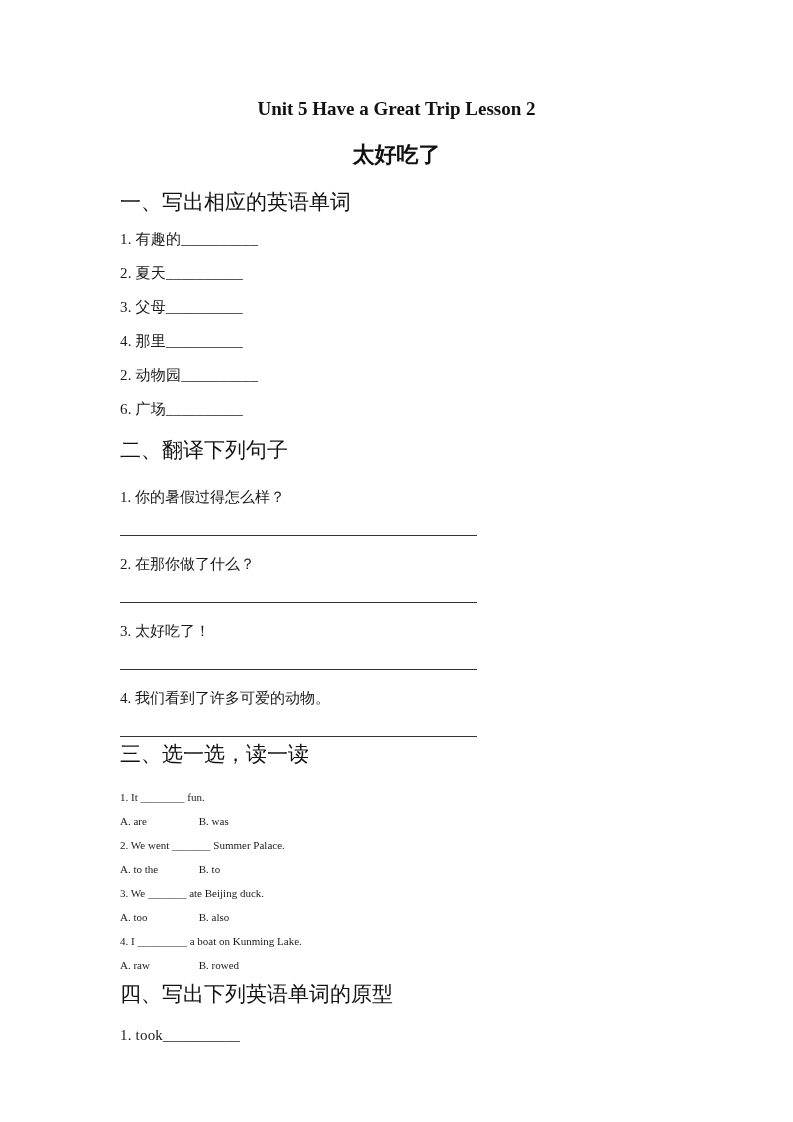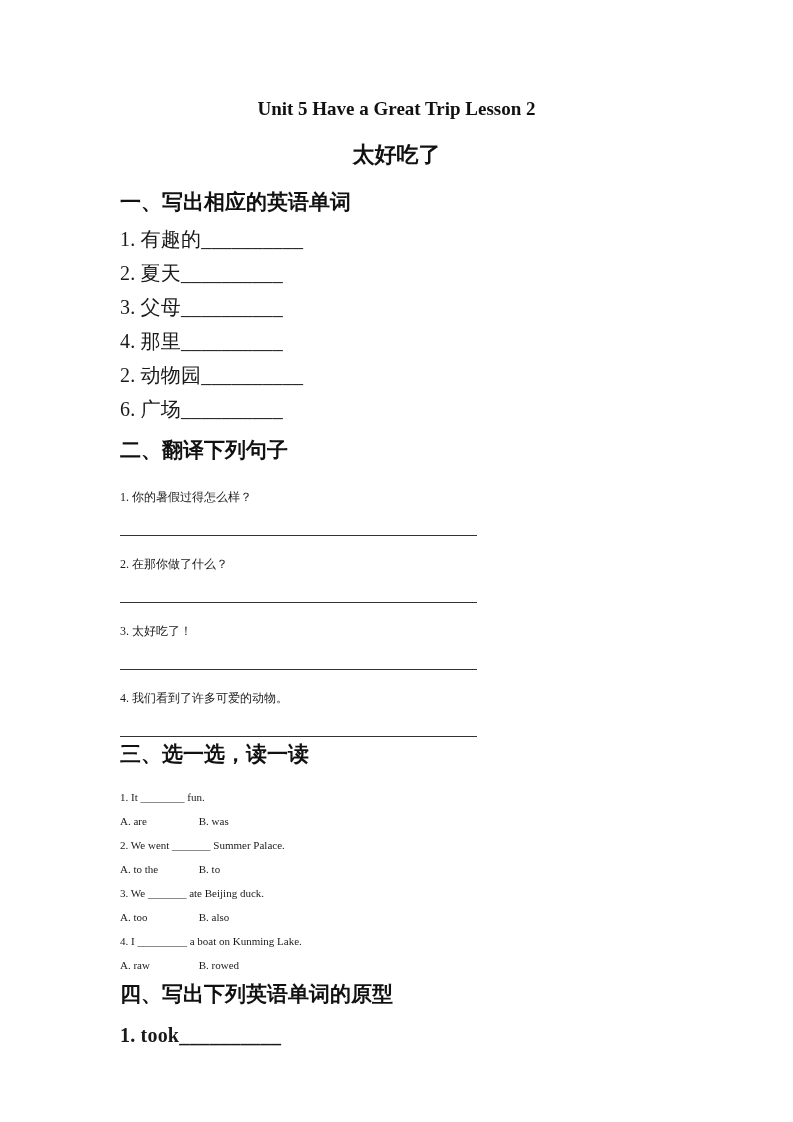--- a/index.html
+++ b/index.html
@@ -34,37 +34,37 @@
     line-height: 28px;
     margin-top: 20px;
     color: #111111;
   }
   .content {
     padding-left: 120px;
     padding-right: 120px;
   }
   .section-heading {
     font-family: "Liberation Sans", sans-serif;
-    font-weight: bold;
+    font-weight: normal;
     font-size: 21px;
     line-height: 26px;
     color: #111111;
   }
   .h-one   { margin-top: 20px; }
   .h-two   { margin-top: 18px; }
   .h-three { margin-top: 4px; }
   .h-four  { margin-top: 4px; }
   .word-item {
-    font-size: 20px;
+    font-size: 15px;
     line-height: 20px;
     margin-top: 14px;
     letter-spacing: 0.2px;
   }
   .trans-q {
-    font-size: 12px;
+    font-size: 15px;
     line-height: 20px;
     margin-top: 18px;
   }
   .trans-q.first { margin-top: 24px; }
   .answer-line {
     width: 357px;
     height: 0;
     border-bottom: 1px solid #333333;
     margin-top: 28px;
   }
@@ -133,17 +133,17 @@
         <div class="choice-row">4. I _________ a boat on Kunming Lake.</div>
         <div class="choice-row">
           <span class="opt-a">A. raw</span>
           <span class="opt-b">B. rowed</span>
         </div>
       </div>
     </div>
 
     <div>
       <div class="section-heading h-four">四、写出下列英语单词的原型</div>
-      <div class="word-item" style="margin-top:18px;font-weight:bold;">1. took__________</div>
+      <div class="word-item" style="margin-top:18px;">1. took__________</div>
     </div>
 
   </div>
 </div>
 
 </body></html>

